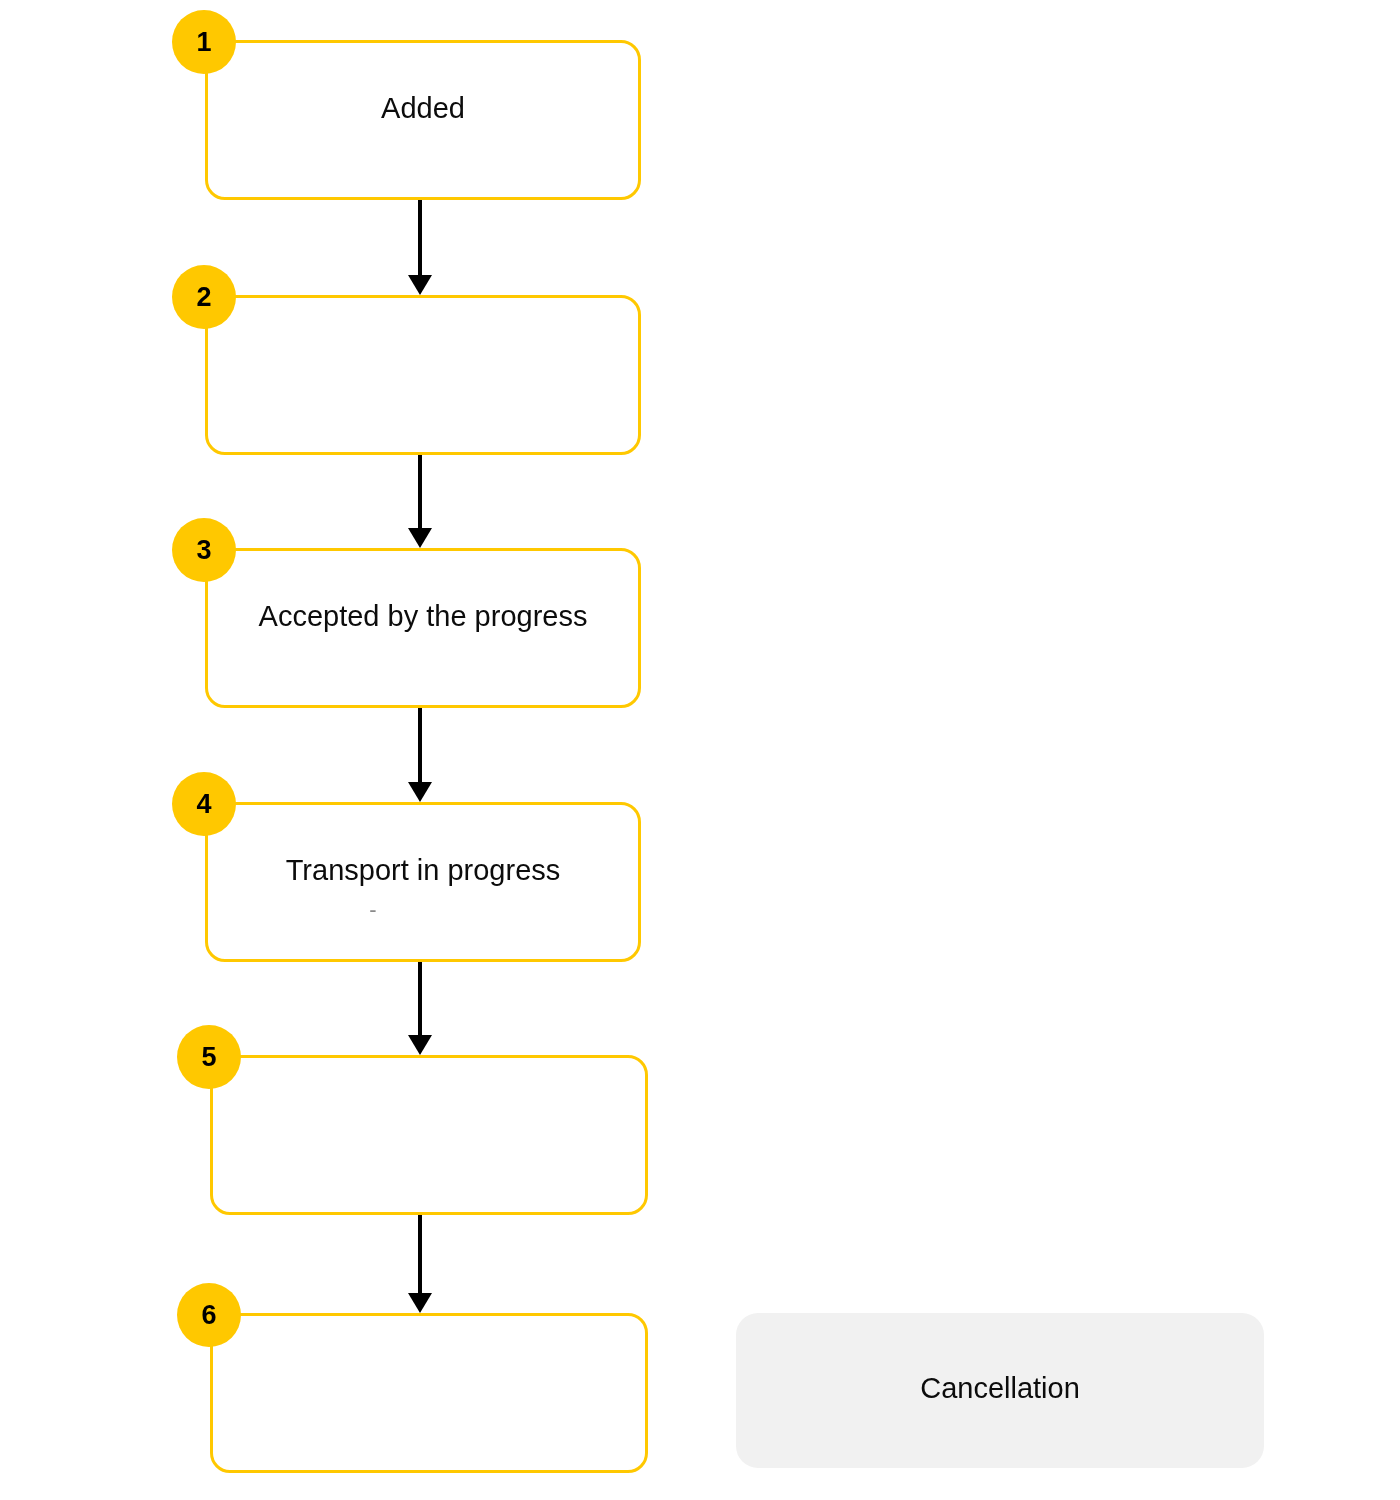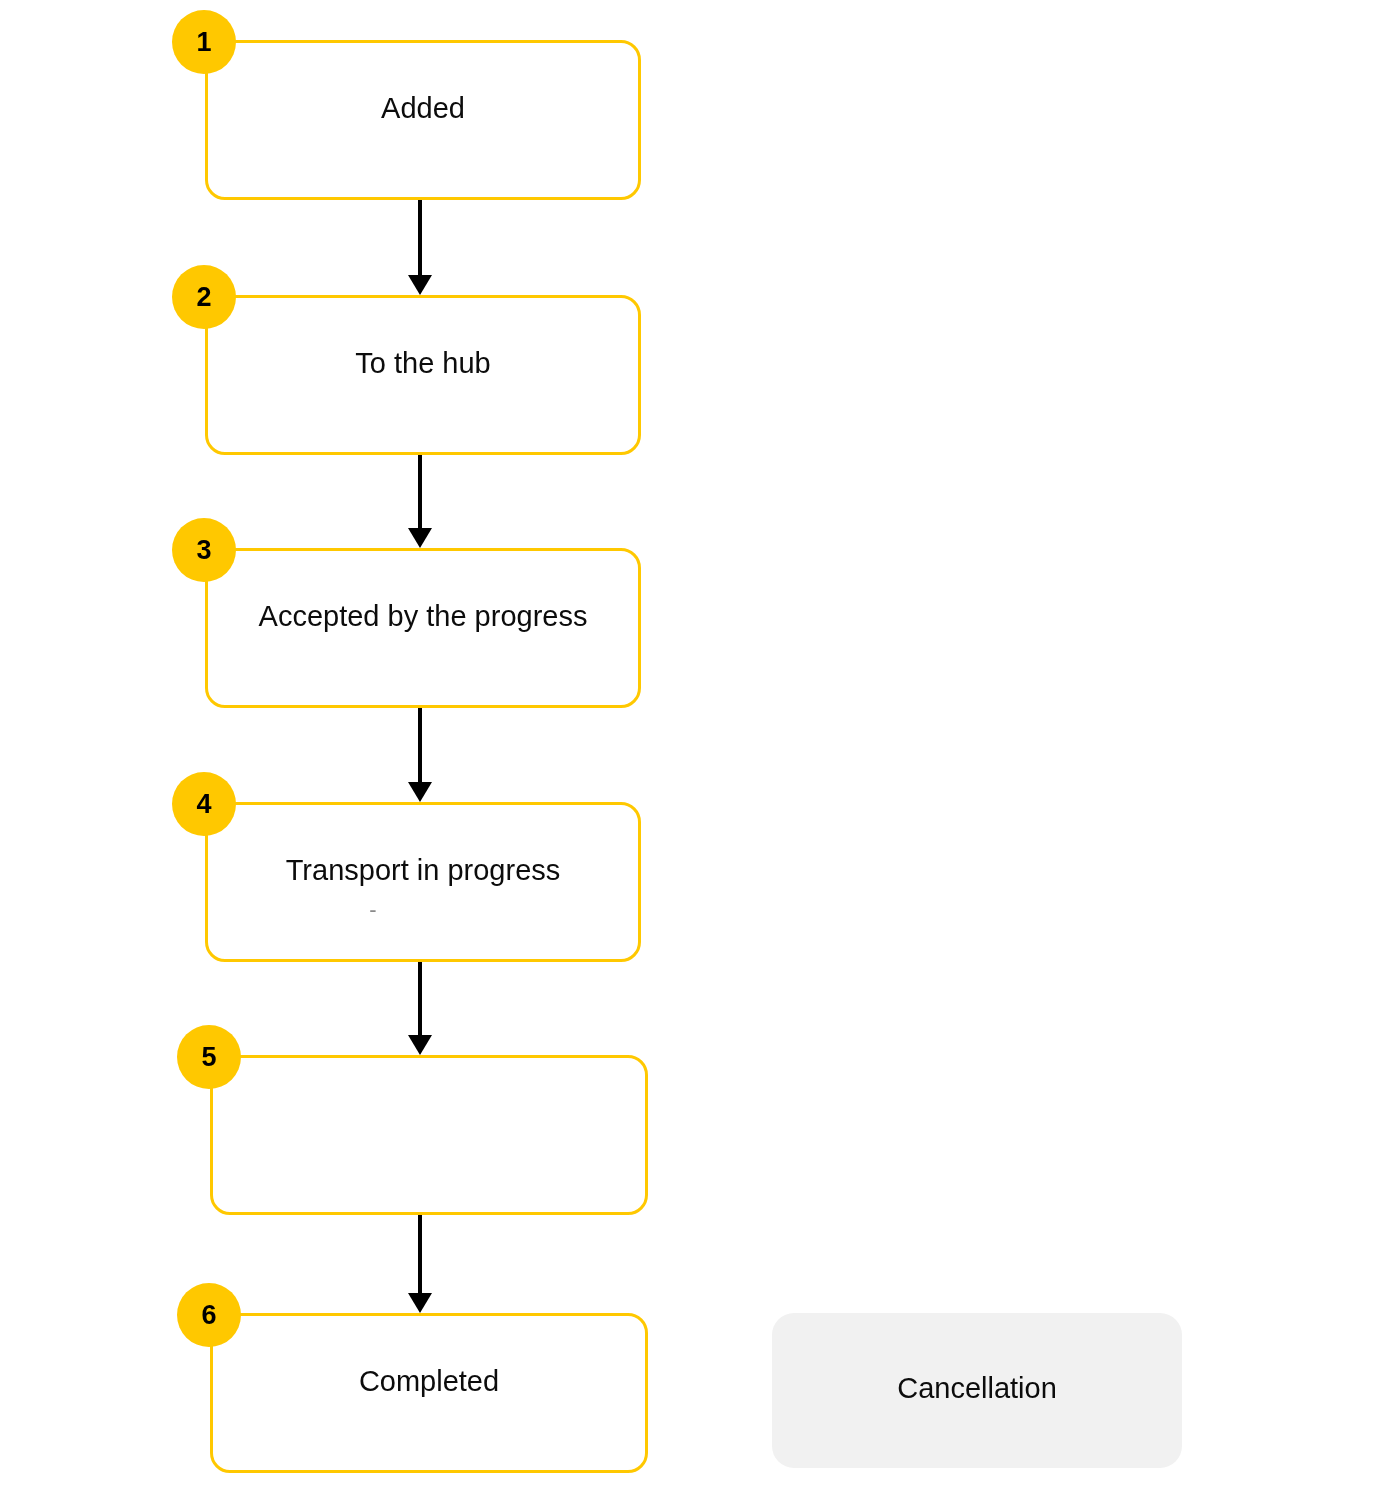--- a/index.html
+++ b/index.html
@@ -94,23 +94,23 @@
     width: 0;
     height: 0;
     border-left: 12px solid transparent;
     border-right: 12px solid transparent;
     border-top: 20px solid #000000;
   }
 
   
   #cancellation-box {
     position: absolute;
-    left: 772px;
+    left: 736px;
     top: 1313px;
-    width: 410px;
+    width: 528px;
     height: 155px;
     background: #F1F1F1;
     border-radius: 22px;
   }
   #cancellation-box .cancel-label {
     position: absolute;
     left: 0;
     right: 0;
     top: 58px;
     text-align: center;
@@ -130,21 +130,20 @@
 
   </div>
 
   <div class="connector" style="left:408px; top:200px; height:95px;">
     <div class="shaft" style="height:75px;"></div>
     <div class="head"></div>
   </div>
 
   <div class="step-node" style="left:205px; top:295px; width:436px; height:160px;">
     <div class="step-badge">2</div>
-    <div class="step-label">To the hub</div>
 
   </div>
 
   <div class="connector" style="left:408px; top:455px; height:93px;">
     <div class="shaft" style="height:73px;"></div>
     <div class="head"></div>
   </div>
 
   <div class="step-node" style="left:205px; top:548px; width:436px; height:160px;">
     <div class="step-badge">3</div>
@@ -173,21 +172,20 @@
 
   </div>
 
   <div class="connector" style="left:408px; top:1215px; height:98px;">
     <div class="shaft" style="height:78px;"></div>
     <div class="head"></div>
   </div>
 
   <div class="step-node" style="left:210px; top:1313px; width:438px; height:160px;">
     <div class="step-badge">6</div>
-    <div class="step-label">Completed</div>
 
   </div>
 
   <div id="cancellation-box">
     <div class="cancel-label">Cancellation</div>
   </div>
 
 </div>
 
 </body></html>

